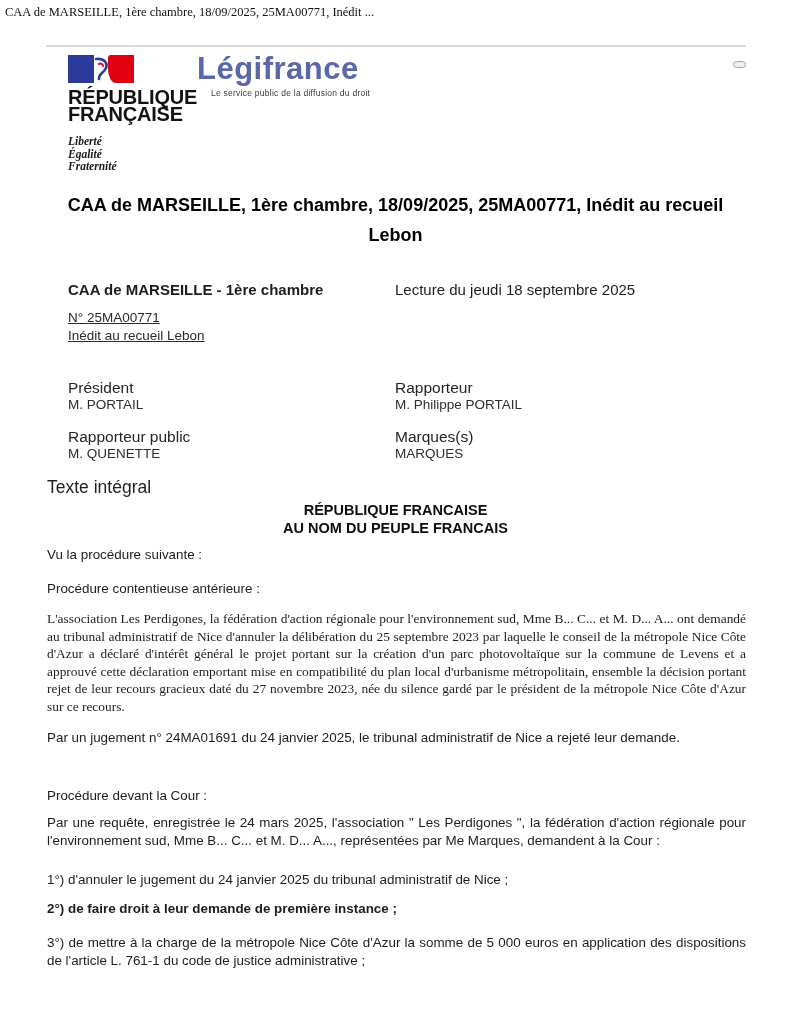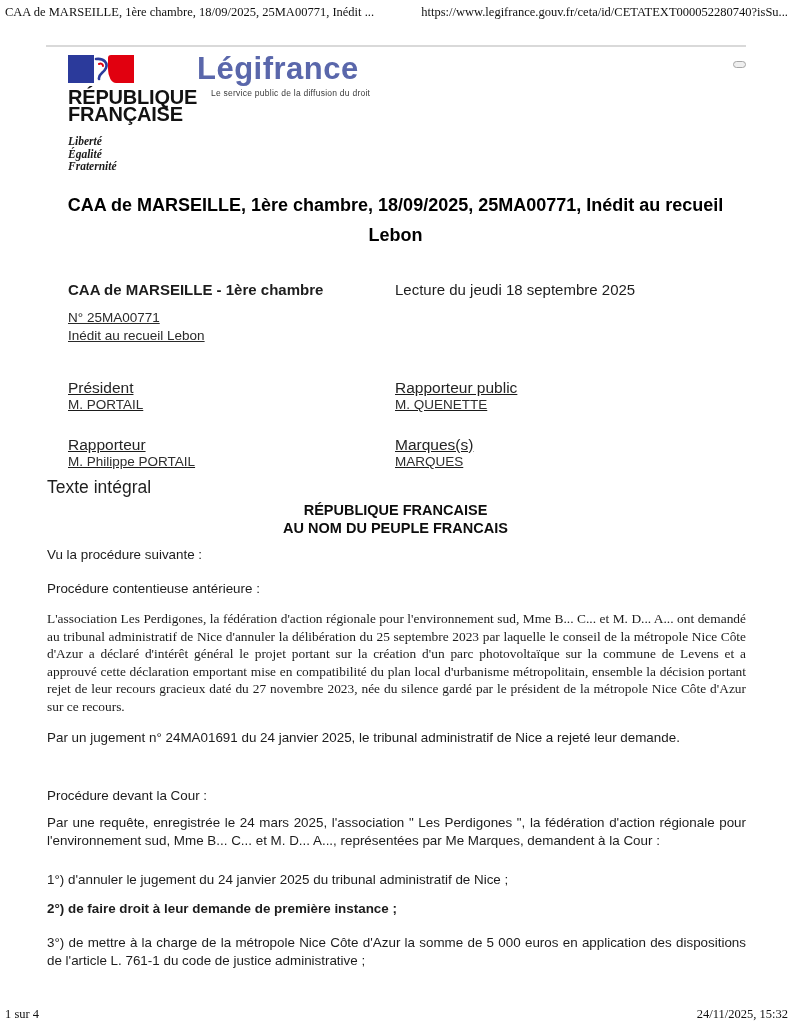--- a/index.html
+++ b/index.html
@@ -35,21 +35,21 @@
   .legifrance{position:absolute;left:129px;top:-4px;}
   .lf-name{font-size:31px;font-weight:600;color:var(--lf-blue);letter-spacing:0.5px;}
   .lf-tag{margin-top:1px;margin-left:14px;font-size:8.5px;color:#3a3a3a;letter-spacing:0.25px;}
   
   .title{position:absolute;top:190px;left:0;right:0;margin:0;padding:0 62px;
     text-align:center;font-size:18px;line-height:30px;font-weight:bold;color:#000;}
   .meta-court{position:absolute;top:281px;left:68px;font-size:15px;font-weight:bold;color:#1d1d1d;}
   .meta-lecture{position:absolute;top:281px;left:395px;font-size:15px;font-weight:normal;color:#1d1d1d;}
   .meta-num{position:absolute;top:309px;left:68px;font-size:13.5px;line-height:17.5px;color:#2a2a2a;text-decoration:underline;}
   .people{position:absolute;top:379px;left:68px;right:46px;
-    display:grid;grid-template-columns:327px auto;row-gap:23px;text-decoration:underline;}
+    display:grid;grid-template-columns:327px auto;row-gap:15px;}
   .person-role{font-size:15.5px;line-height:18px;color:#242424;}
   .person-name{font-size:13.5px;line-height:16px;color:#2e2e2e;}
   
   .texte-integral{position:absolute;top:477px;left:47px;font-size:17.5px;color:#1f1f1f;}
   .center-head{position:absolute;top:502px;left:0;right:0;text-align:center;
     font-size:14.5px;line-height:17.5px;font-weight:bold;color:#0d0d0d;}
   .body{position:absolute;top:546px;left:47px;width:699px;
     font-size:13.4px;line-height:17.5px;color:#1c1c1c;}
   .body p{margin:0 0 12px;text-align:justify;}
   .body p:nth-child(1){margin-bottom:16px;}
@@ -61,21 +61,20 @@
   .body p:nth-child(7){margin-bottom:11px;}
   .body p:nth-child(8){margin-bottom:17px;font-weight:bold;}
 </style>
 </head>
 <body>
 
 <div class="page" style="--flag-blue:#2b3a9b;--flag-red:#e1000f;--lf-blue:#5a67ab;">
 
   <header class="print-header">
     <span>CAA de MARSEILLE, 1ère chambre, 18/09/2025, 25MA00771, Inédit ...</span>
-    <span>https://www.legifrance.gouv.fr/ceta/id/CETATEXT000052280740?isSu...</span>
   </header>
 
   <div class="top-rule"></div>
   <div class="float-pill"></div>
 
   <section class="masthead">
     <div>
       <div class="flag">
         <div class="b"></div>
         <div class="mid">
@@ -111,26 +110,26 @@
     <div>N° 25MA00771</div>
     <div>Inédit au recueil Lebon</div>
   </div>
 
   <div class="people">
     <div>
       <div class="person-role">Président</div>
       <div class="person-name">M. PORTAIL</div>
     </div>
     <div>
+      <div class="person-role">Rapporteur</div>
+      <div class="person-name">M. Philippe PORTAIL</div>
+    </div>
+    <div>
       <div class="person-role">Rapporteur public</div>
       <div class="person-name">M. QUENETTE</div>
-    </div>
-    <div>
-      <div class="person-role">Rapporteur</div>
-      <div class="person-name">M. Philippe PORTAIL</div>
     </div>
     <div>
       <div class="person-role">Marques(s)</div>
       <div class="person-name">MARQUES</div>
     </div>
   </div>
 
   <div class="texte-integral">Texte intégral</div>
 
   <div class="center-head">
@@ -143,18 +142,14 @@
     <p>Procédure contentieuse antérieure :</p>
     <p>L'association Les Perdigones, la fédération d'action régionale pour l'environnement sud, Mme B... C... et M. D... A... ont demandé au tribunal administratif de Nice d'annuler la délibération du 25 septembre 2023 par laquelle le conseil de la métropole Nice Côte d'Azur a déclaré d'intérêt général le projet portant sur la création d'un parc photovoltaïque sur la commune de Levens et a approuvé cette déclaration emportant mise en compatibilité du plan local d'urbanisme métropolitain, ensemble la décision portant rejet de leur recours gracieux daté du 27 novembre 2023, née du silence gardé par le président de la métropole Nice Côte d'Azur sur ce recours.</p>
     <p>Par un jugement n° 24MA01691 du 24 janvier 2025, le tribunal administratif de Nice a rejeté leur demande.</p>
     <p>Procédure devant la Cour :</p>
     <p>Par une requête, enregistrée le 24 mars 2025, l'association " Les Perdigones ", la fédération d'action régionale pour l'environnement sud, Mme B... C... et M. D... A..., représentées par Me Marques, demandent à la Cour :</p>
     <p>1°) d'annuler le jugement du 24 janvier 2025 du tribunal administratif de Nice ;</p>
     <p>2°) de faire droit à leur demande de première instance ;</p>
     <p>3°) de mettre à la charge de la métropole Nice Côte d'Azur la somme de 5 000 euros en application des dispositions de l'article L. 761-1 du code de justice administrative ;</p>
   </div>
 
-  <footer class="print-footer">
-    <span>1 sur 4</span>
-    <span>24/11/2025, 15:32</span>
-  </footer>
 
 </div>
 
 </body></html>

